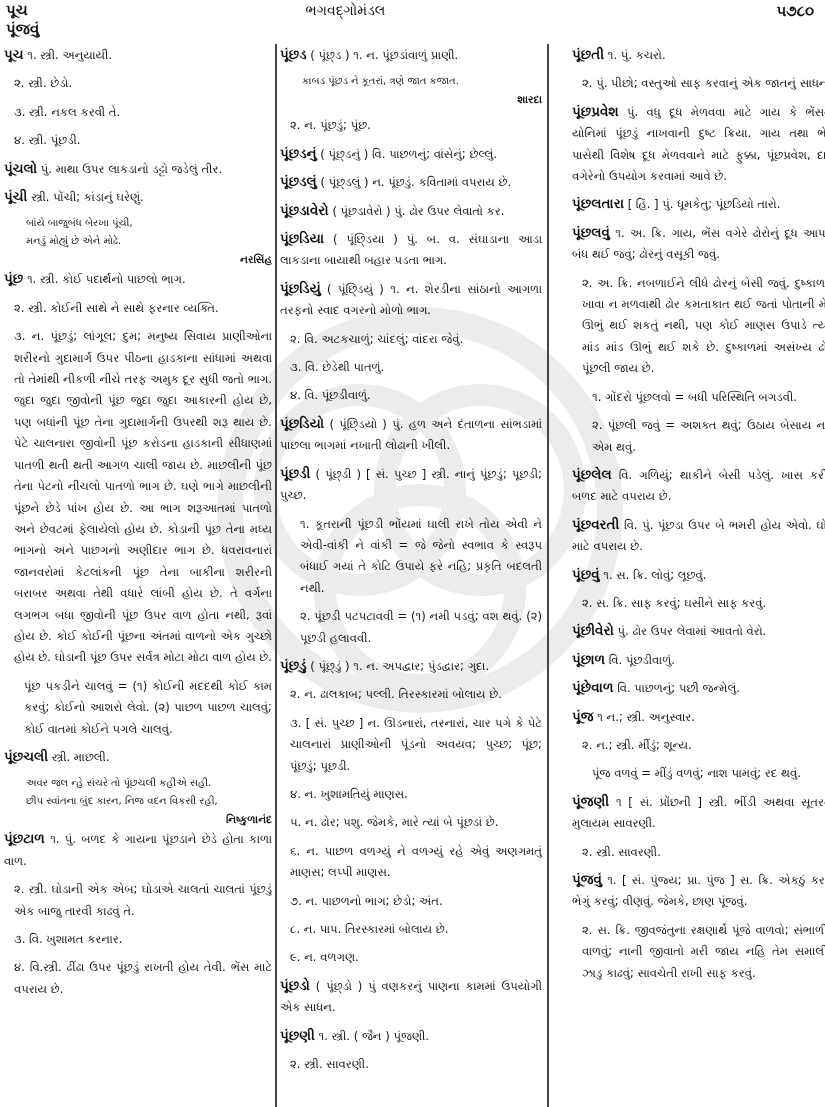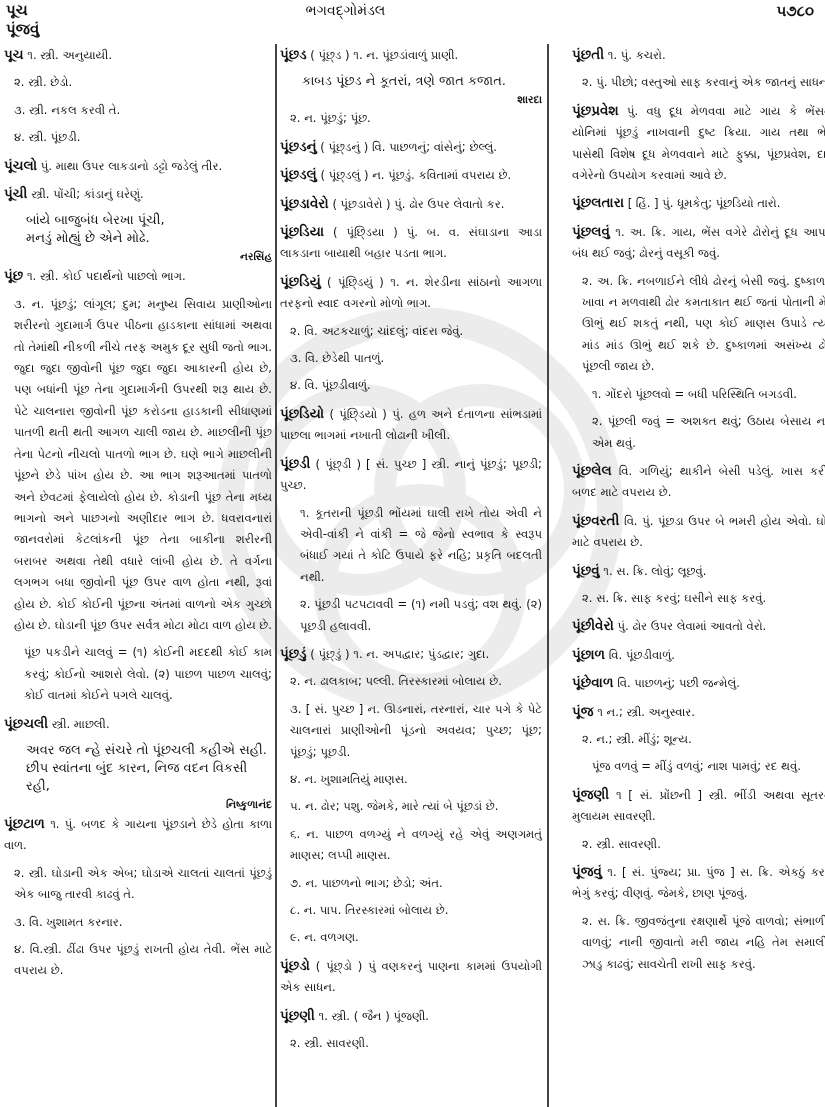--- a/index.html
+++ b/index.html
@@ -13,22 +13,22 @@
   .hdr-right { position:absolute; right:11px; top:2px; font-size:15px; font-weight:bold; }
   .col { position:absolute; top:44px; bottom:0; box-sizing:border-box; font-size:11.6px; line-height:21.4px; }
   .col1 { left:4px; width:268px; }
   .col2 { left:280px; width:262px; }
   .col3 { left:572px; width:264px; }
   .vline { position:absolute; top:44px; width:1.5px; background:#444; }
   .vline1 { left:275px; height:1063px; }
   .vline2 { left:547px; height:1063px; }
   .entry { margin-bottom:6px; text-align:justify; }
   .hw { font-weight:bold; font-size:13.5px; }
-  .sub { padding-left:10px; }
-  .quote { padding-left:22px; font-size:13px; line-height:18px; }
+  .sub { padding-left:10px;margin-top:7px; }
+  .quote { padding-left:22px; font-size:10px; line-height:18px; }
   .attrib { text-align:right; font-size:10.6px; line-height:18px; font-weight:bold; }
   .line { display:block; }
 </style>
 </head>
 <body>
 
 <svg class="watermark" viewBox="0 0 420 420">
   <circle cx="210" cy="210" r="190" fill="none" stroke="#777" stroke-width="26"></circle>
   <circle cx="150" cy="190" r="95" fill="none" stroke="#777" stroke-width="22"></circle>
   <circle cx="270" cy="190" r="95" fill="none" stroke="#777" stroke-width="22"></circle>
@@ -51,20 +51,21 @@
     <div class="entry sub"><span>૩. સ્ત્રી. નકલ કરવી તે.</span></div>
     <div class="entry sub"><span>૪. સ્ત્રી. પૂંછડી.</span></div>
     <div class="entry"><span class="hw">પૂંચલો</span> <span>પું. માથા ઉપર લાકડાનો ડટ્ટો જડેલું તીર.</span></div>
     <div class="entry"><span class="hw">પૂંચી</span> <span>સ્ત્રી. પોંચી; કાંડાનું ઘરેણું.</span></div>
     <div class="quote">
       <span class="line">બાંયે બાજુબંધ બેરખા પૂંચી,</span>
       <span class="line">મનડું મોહ્યું છે એને મોઢે.</span>
     </div>
     <div class="attrib">નરસિંહ</div>
     <div class="entry"><span class="hw">પૂંછ</span> <span>૧. સ્ત્રી. કોઈ પદાર્થનો પાછલો ભાગ.</span></div>
+    <div class="entry sub"><span>૨. સ્ત્રી. કોઈની સાથે ને સાથે ફરનાર વ્યક્તિ.</span></div>
     <div class="entry sub"><span>૩. ન. પૂંછડું; લાંગૂલ; દુમ; મનુષ્ય સિવાય પ્રાણીઓના શરીરનો ગુદામાર્ગ ઉપર પીઠના હાડકાના સાંધામાં અથવા તો તેમાંથી નીકળી નીચે તરફ અમુક દૂર સુધી જતો ભાગ. જુદા જુદા જીવોની પૂંછ જુદા જુદા આકારની હોય છે, પણ બધાંની પૂંછ તેના ગુદામાર્ગની ઉપરથી શરૂ થાય છે. પેટે ચાલનારા જીવોની પૂંછ કરોડના હાડકાની સીધાણમાં પાતળી થતી થતી આગળ ચાલી જાય છે. માછલીની પૂંછ તેના પેટનો નીચલો પાતળો ભાગ છે. ઘણે ભાગે માછલીની પૂંછને છેડે પાંખ હોય છે. આ ભાગ શરૂઆતમાં પાતળો અને છેવટમાં ફેલાયેલો હોય છે. કોડાની પૂંછ તેના મધ્ય ભાગનો અને પાછગનો અણીદાર ભાગ છે. ધવરાવનારાં જાનવરોમાં કેટલાંકની પૂંછ તેના બાકીના શરીરની બરાબર અથવા તેથી વધારે લાંબી હોય છે. તે વર્ગના લગભગ બધા જીવોની પૂંછ ઉપર વાળ હોતા નથી, રૂવાં હોય છે. કોઈ કોઈની પૂંછના અંતમાં વાળનો એક ગુચ્છો હોય છે. ઘોડાની પૂંછ ઉપર સર્વત્ર મોટા મોટા વાળ હોય છે.</span></div>
     <div class="entry sub" style="padding-left: 20px;"><span>પૂંછ પકડીને ચાલવું = (૧) કોઈની મદદથી કોઈ કામ કરવું; કોઈનો આશરો લેવો. (૨) પાછળ પાછળ ચાલવું; કોઈ વાતમાં કોઈને પગલે ચાલવું.</span></div>
     <div class="entry"><span class="hw">પૂંછચલી</span> <span>સ્ત્રી. માછલી.</span></div>
     <div class="quote">
       <span class="line">અવર જલ ન્હે સંચરે તો પૂંછચલી કહીએ સહી.</span>
       <span class="line">છીપ સ્વાંતના બુંદ કારન, નિજ વદન વિકસી રહી,</span>
     </div>
     <div class="attrib">નિષ્કુળાનંદ</div>
     <div class="entry"><span class="hw">પૂંછટાળ</span> <span>૧. પું. બળદ કે ગાયના પૂંછડાને છેડે હોતા કાળા વાળ.</span></div>
     <div class="entry sub"><span>૨. સ્ત્રી. ઘોડાની એક એબ; ઘોડાએ ચાલતાં ચાલતાં પૂંછડું એક બાજુ તારવી કાઢવું તે.</span></div>

